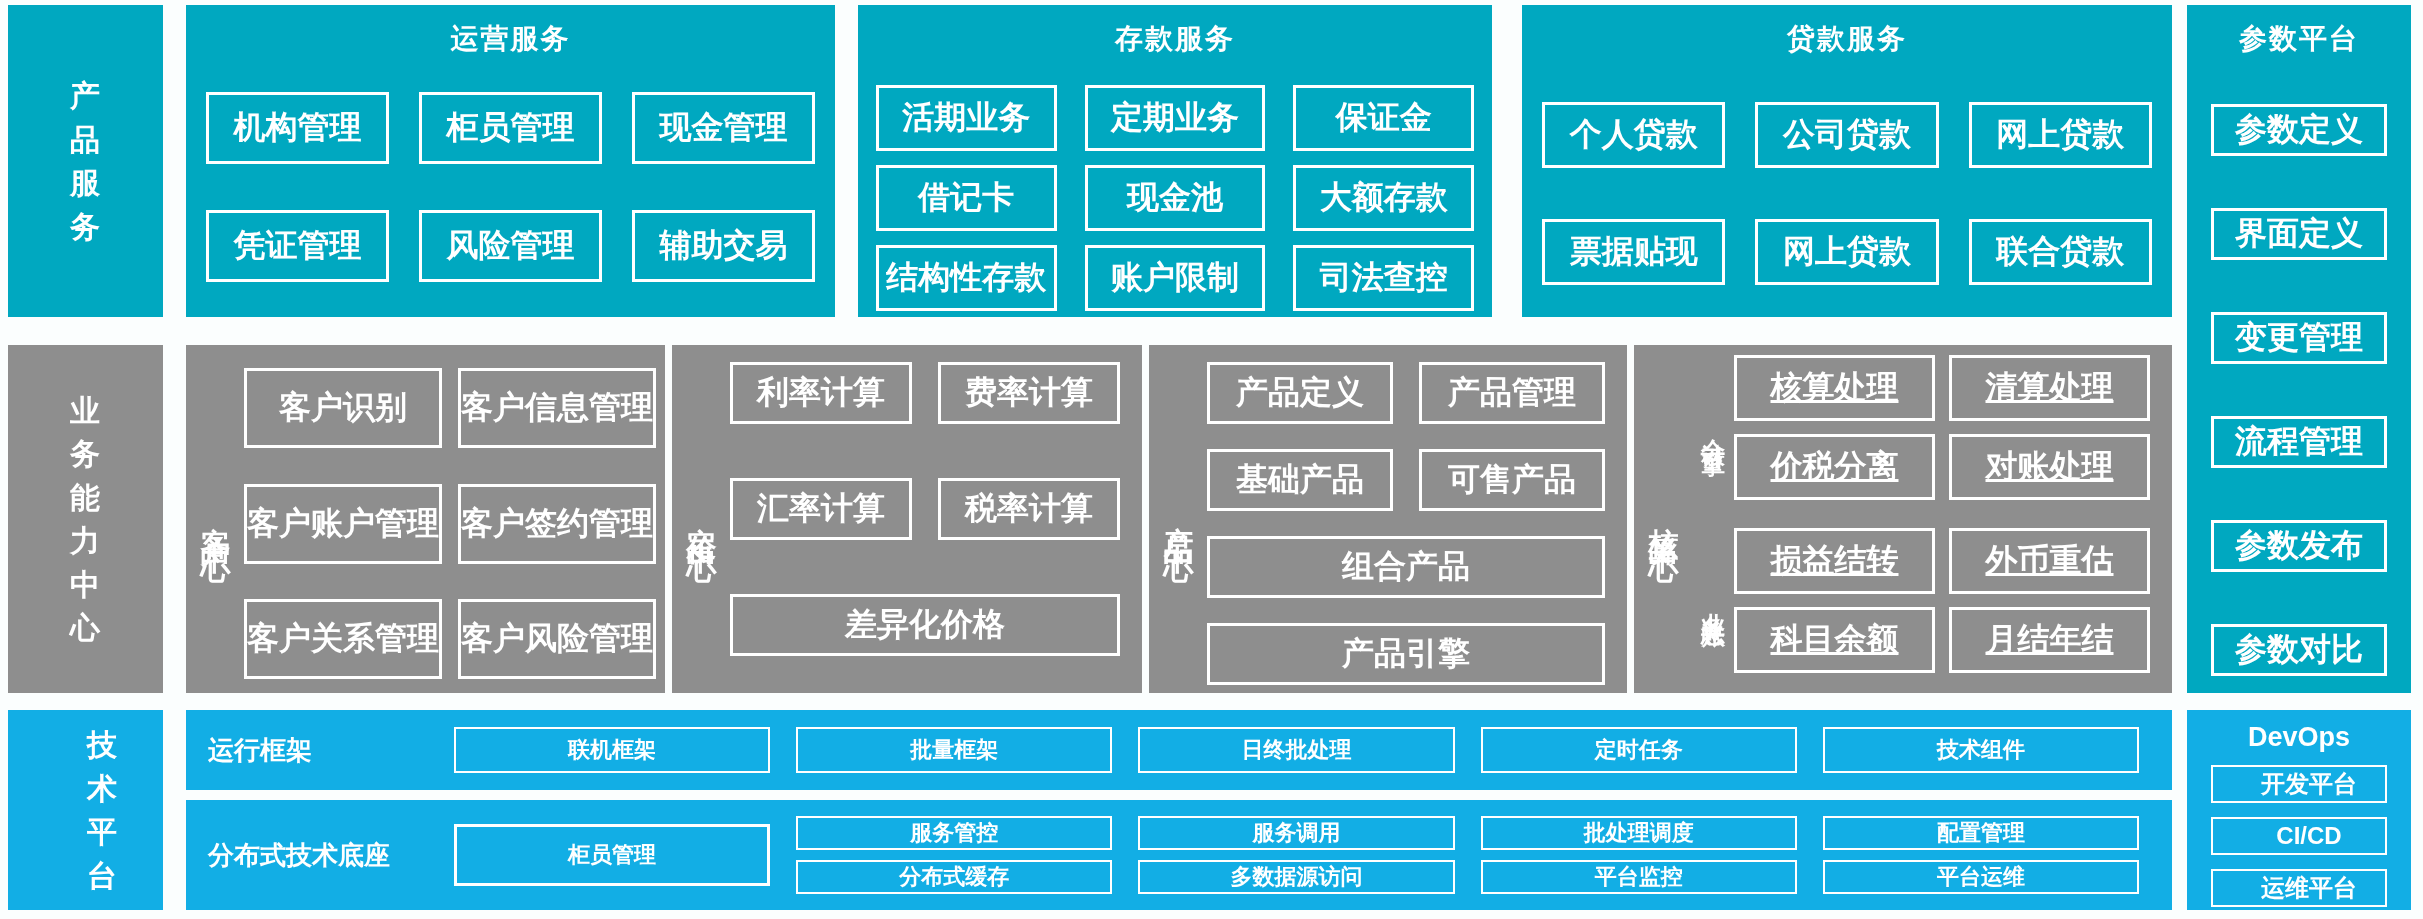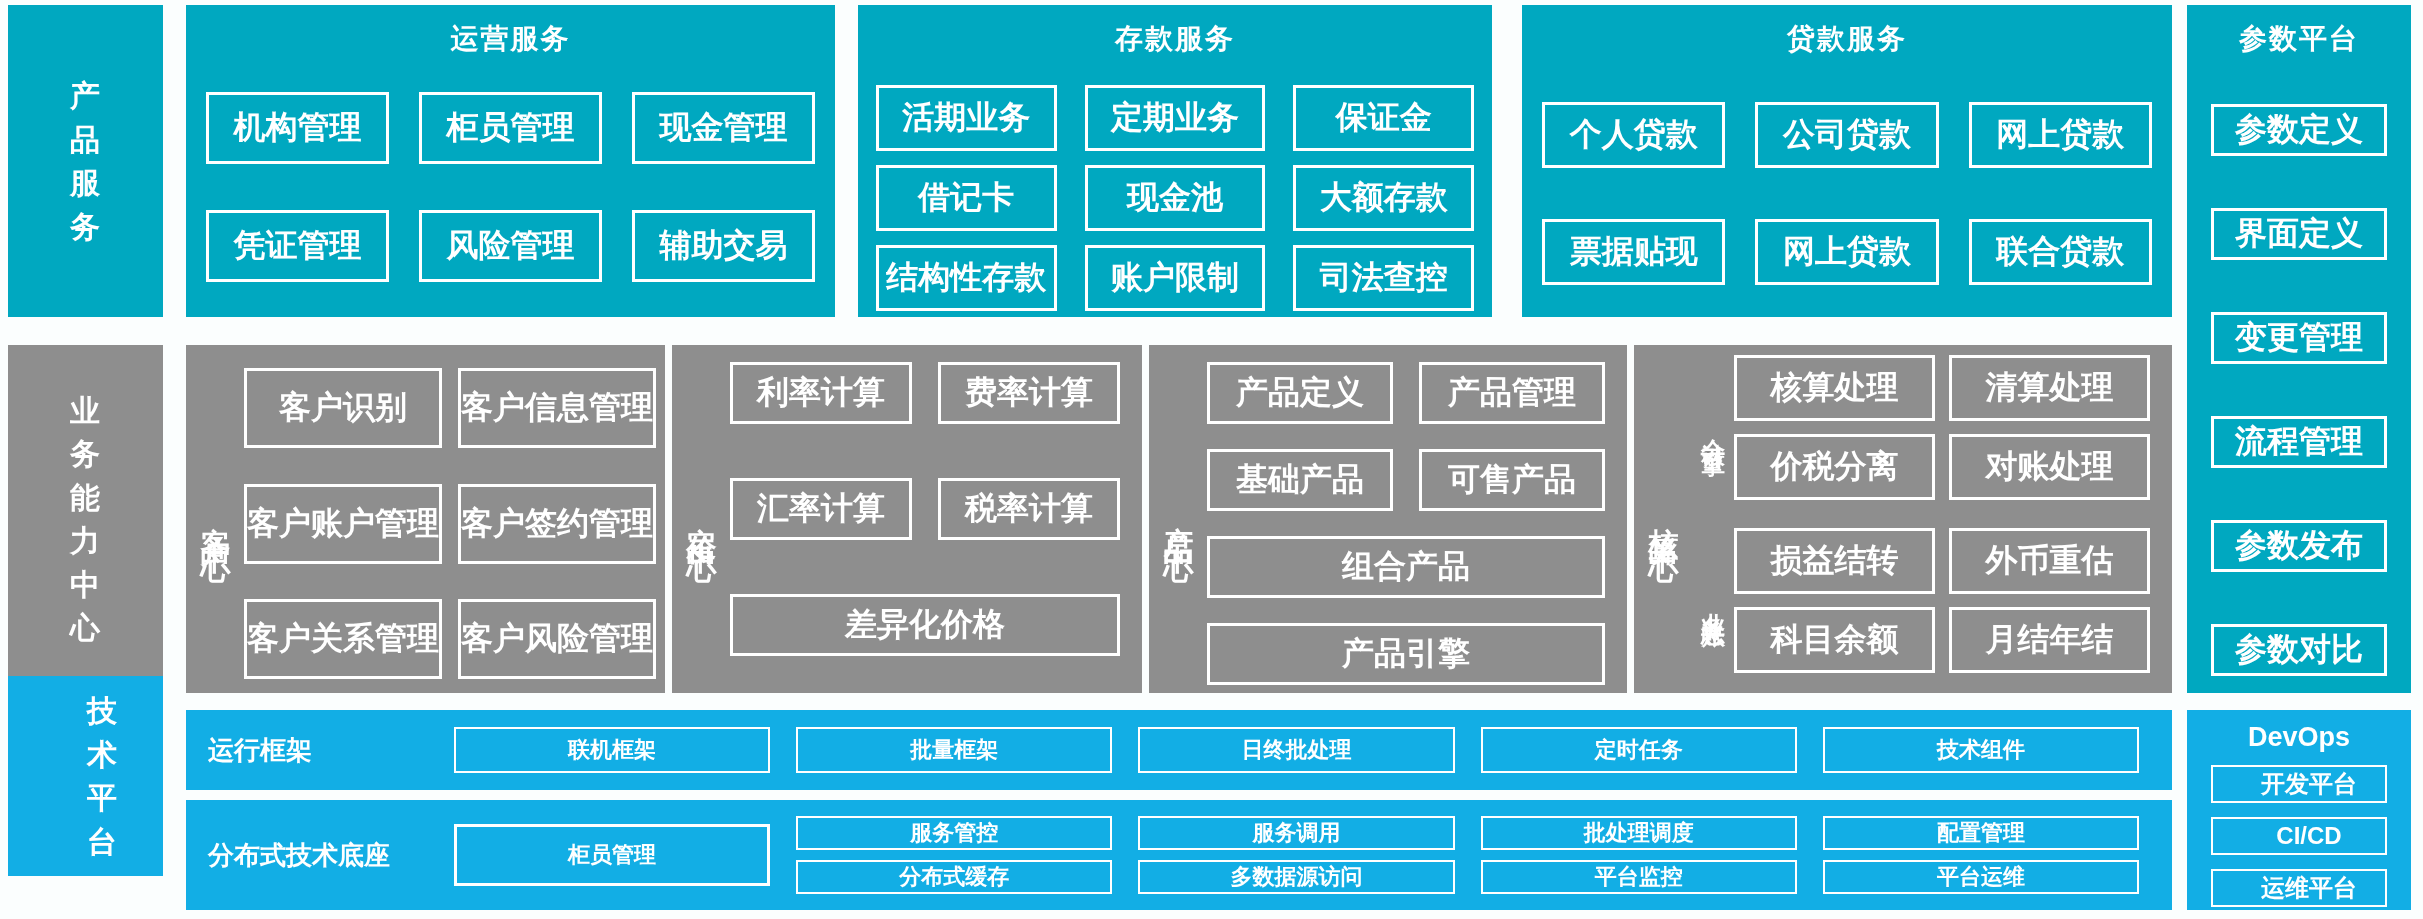--- a/index.html
+++ b/index.html
@@ -19,21 +19,21 @@
   .panel{position:absolute;color:#fff;}
   .teal{background:var(--teal);}
   .grayp{background:var(--gray);}
   .bluep{background:var(--blue);}
 
   
   .side{display:flex;align-items:center;justify-content:center;text-align:center;}
   .side .side-label{width:2em;font-size:30px;font-weight:bold;line-height:1.45;letter-spacing:1px;}
   .side-product{left:8px;top:5px;width:155px;height:312px;}
   .side-capability{left:8px;top:345px;width:155px;height:348px;}
-  .side-tech{left:8px;top:676px;width:155px;height:200px;padding-left:34px;}
+  .side-tech{left:8px;top:710px;width:155px;height:200px;padding-left:34px;}
 
   
   .p-ops{left:186px;top:5px;width:649px;height:312px;}
   .p-dep{left:858px;top:5px;width:634px;height:312px;}
   .p-loan{left:1522px;top:5px;width:650px;height:312px;}
   .panel-title{text-align:center;padding-top:15px;font-size:28px;font-weight:bold;letter-spacing:2px;}
   .wgrid{display:grid;grid-template-columns:repeat(3,1fr);}
   .ops-grid{gap:46px 30px;padding:34px 20px 0;}
   .dep-grid{gap:14px 28px;padding:27px 18px 0;}
   .loan-grid{gap:51px 30px;padding:44px 20px 0;}
@@ -59,21 +59,21 @@
   .vlabel-sub{writing-mode:vertical-rl;text-orientation:upright;display:flex;align-items:center;justify-content:center;
           font-size:24px;font-weight:bold;letter-spacing:4px;width:42px;flex:0 0 42px;}
   .cust-grid{flex:1;display:grid;grid-template-columns:1fr 1fr;gap:22px 16px;margin:23px 22px 0 0;}
   .cust-grid .wbox{height:80px;}
   .four-grid{flex:1;display:grid;grid-template-columns:1fr 1fr;gap:17px 26px;margin:17px 22px 0 0;}
   .four-grid .wbox{height:62px;}
   .span2{grid-column:1/3;}
   .acct-body{flex:1;display:flex;flex-direction:column;gap:28px;margin:10px 22px 0 0;}
   .acct-group{display:flex;align-items:stretch;}
   .acct-grid{flex:1;display:grid;grid-template-columns:1fr 1fr;gap:13px 14px;}
-  .acct-grid .wbox{height:66px;}
+  .acct-grid .wbox{height:66px;text-decoration:underline;}
 
   
   .band{display:flex;align-items:center;}
   .p-runtime{left:186px;top:710px;width:1986px;height:80px;}
   .p-dist{left:186px;top:800px;width:1986px;height:110px;}
   .band-label{flex:0 0 268px;padding-left:22px;font-size:26px;font-weight:bold;white-space:nowrap;}
   .band-content{flex:1;display:grid;grid-template-columns:repeat(5,1fr);column-gap:26px;margin-right:33px;}
   .sbox{border:2px solid var(--line);display:flex;align-items:center;justify-content:center;
         font-size:22px;font-weight:bold;white-space:nowrap;}
   .runtime-content .sbox{height:46px;}

